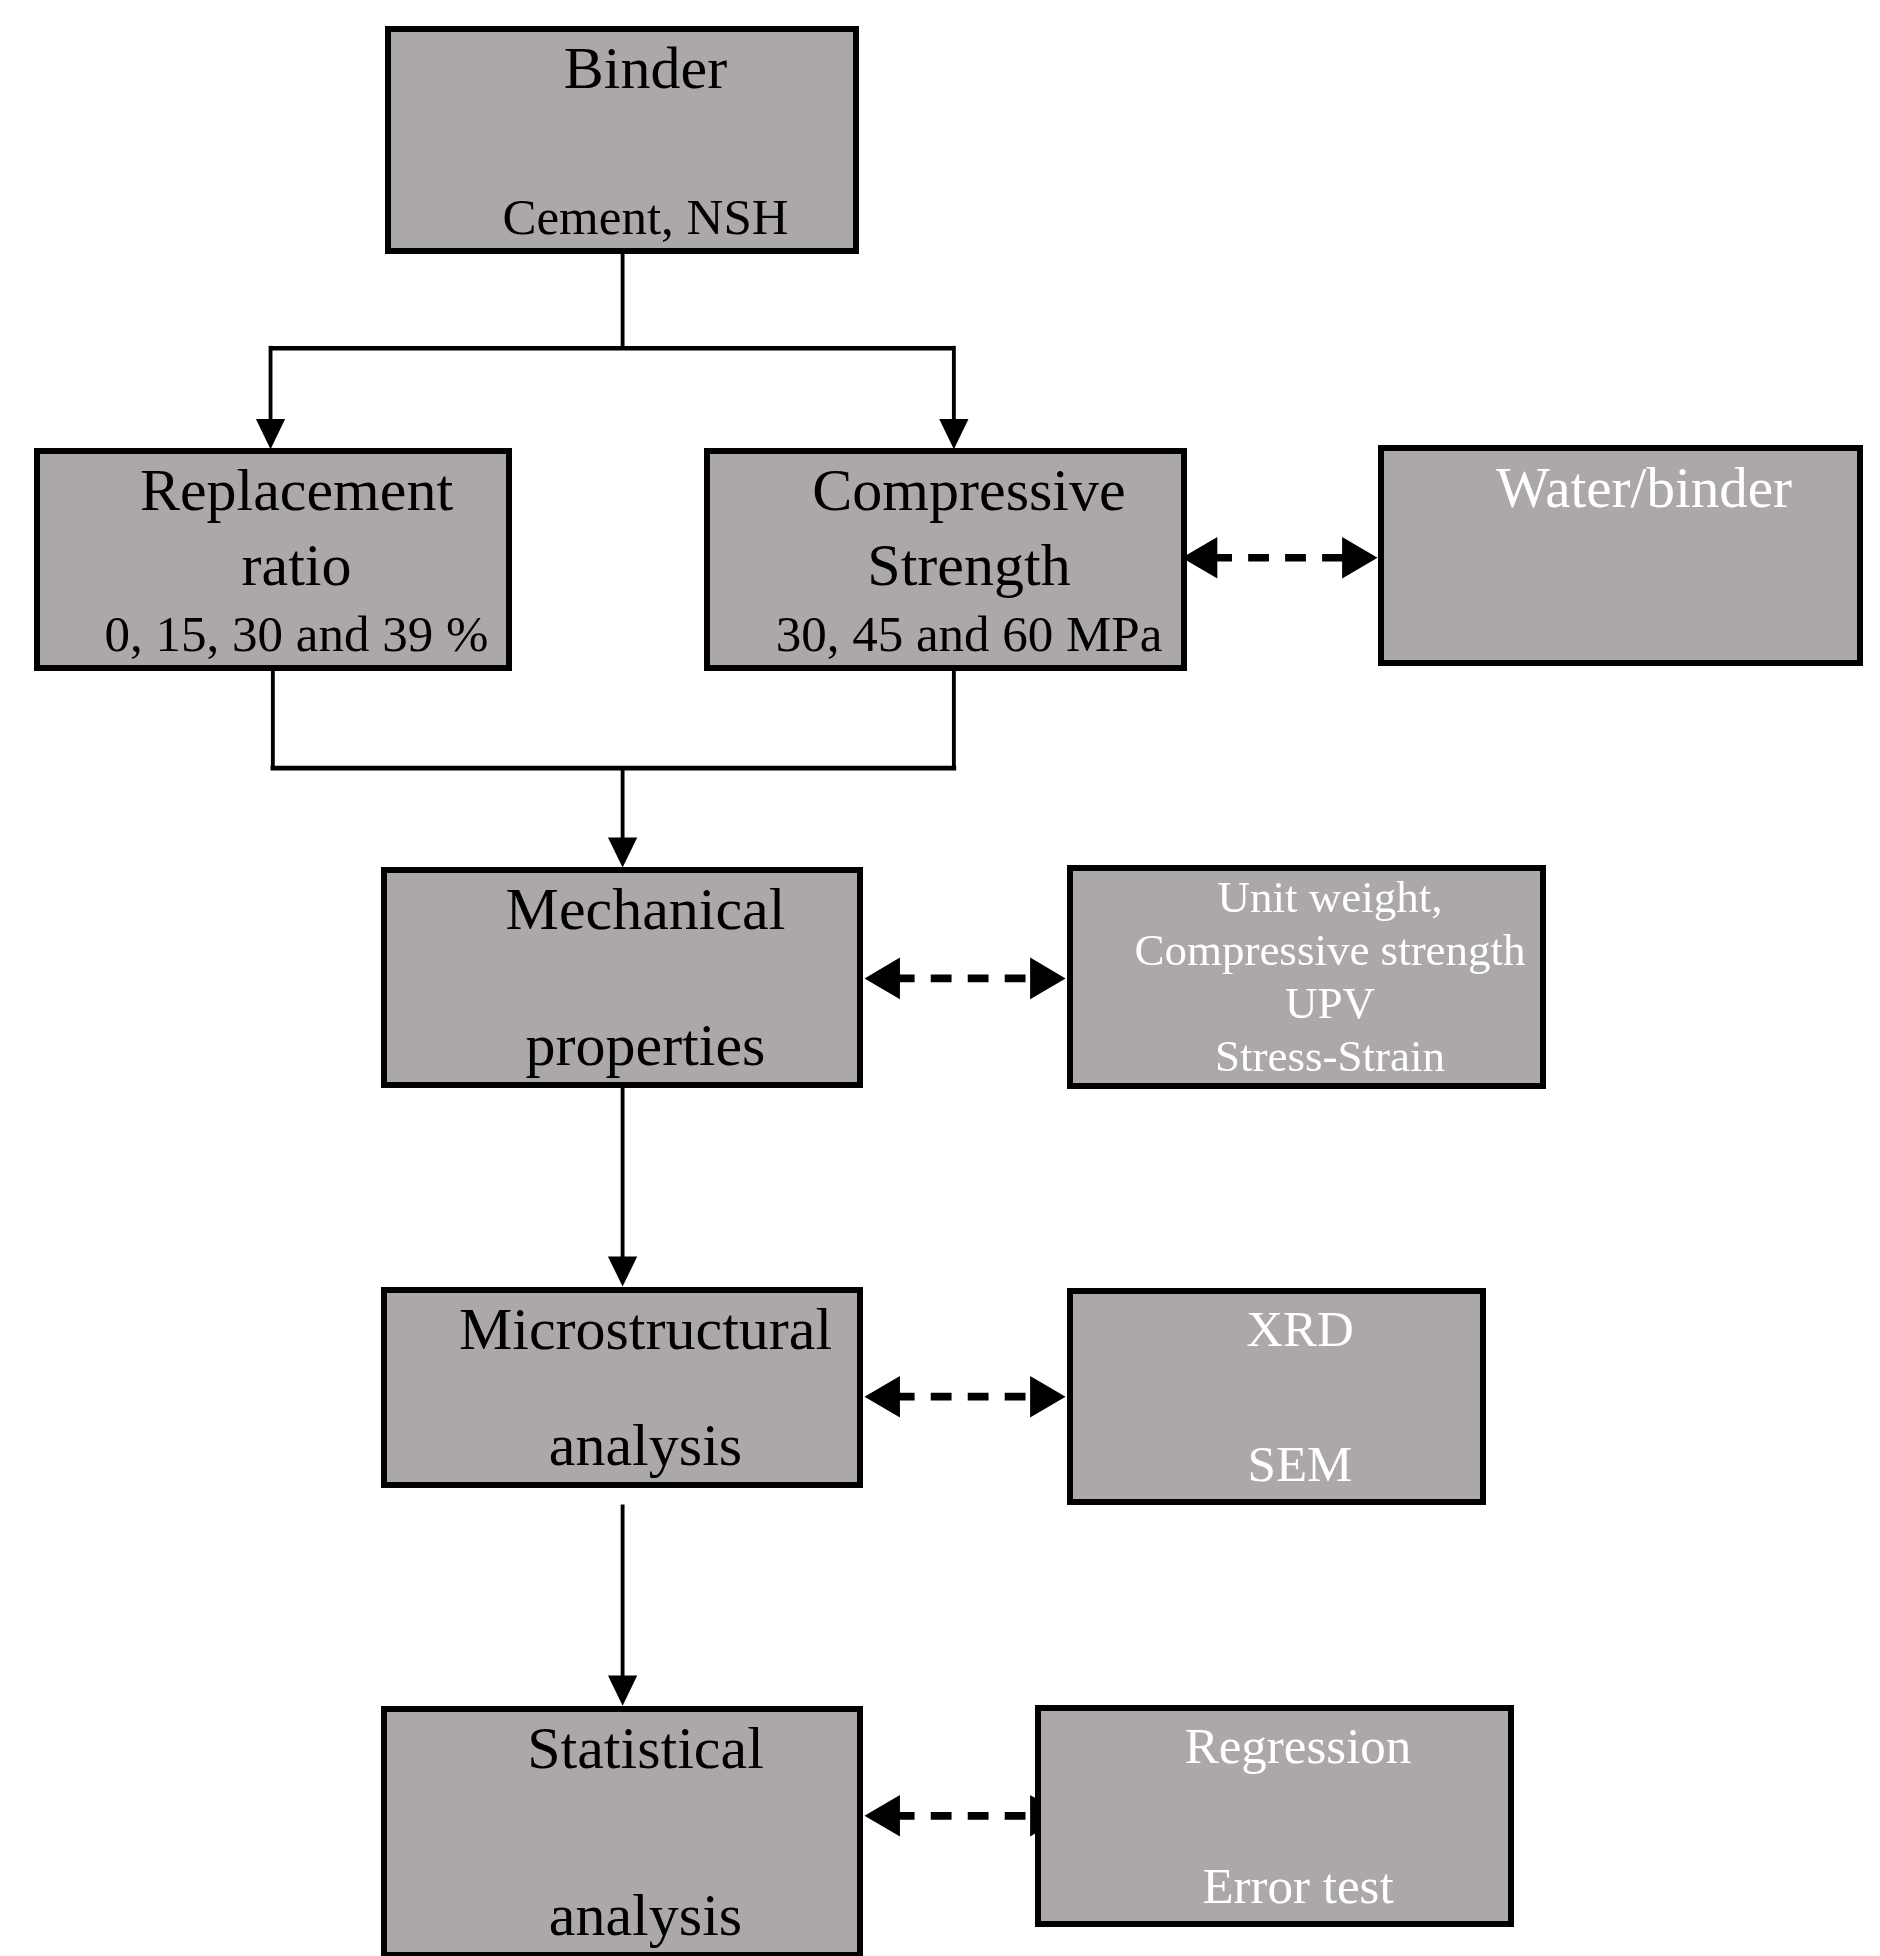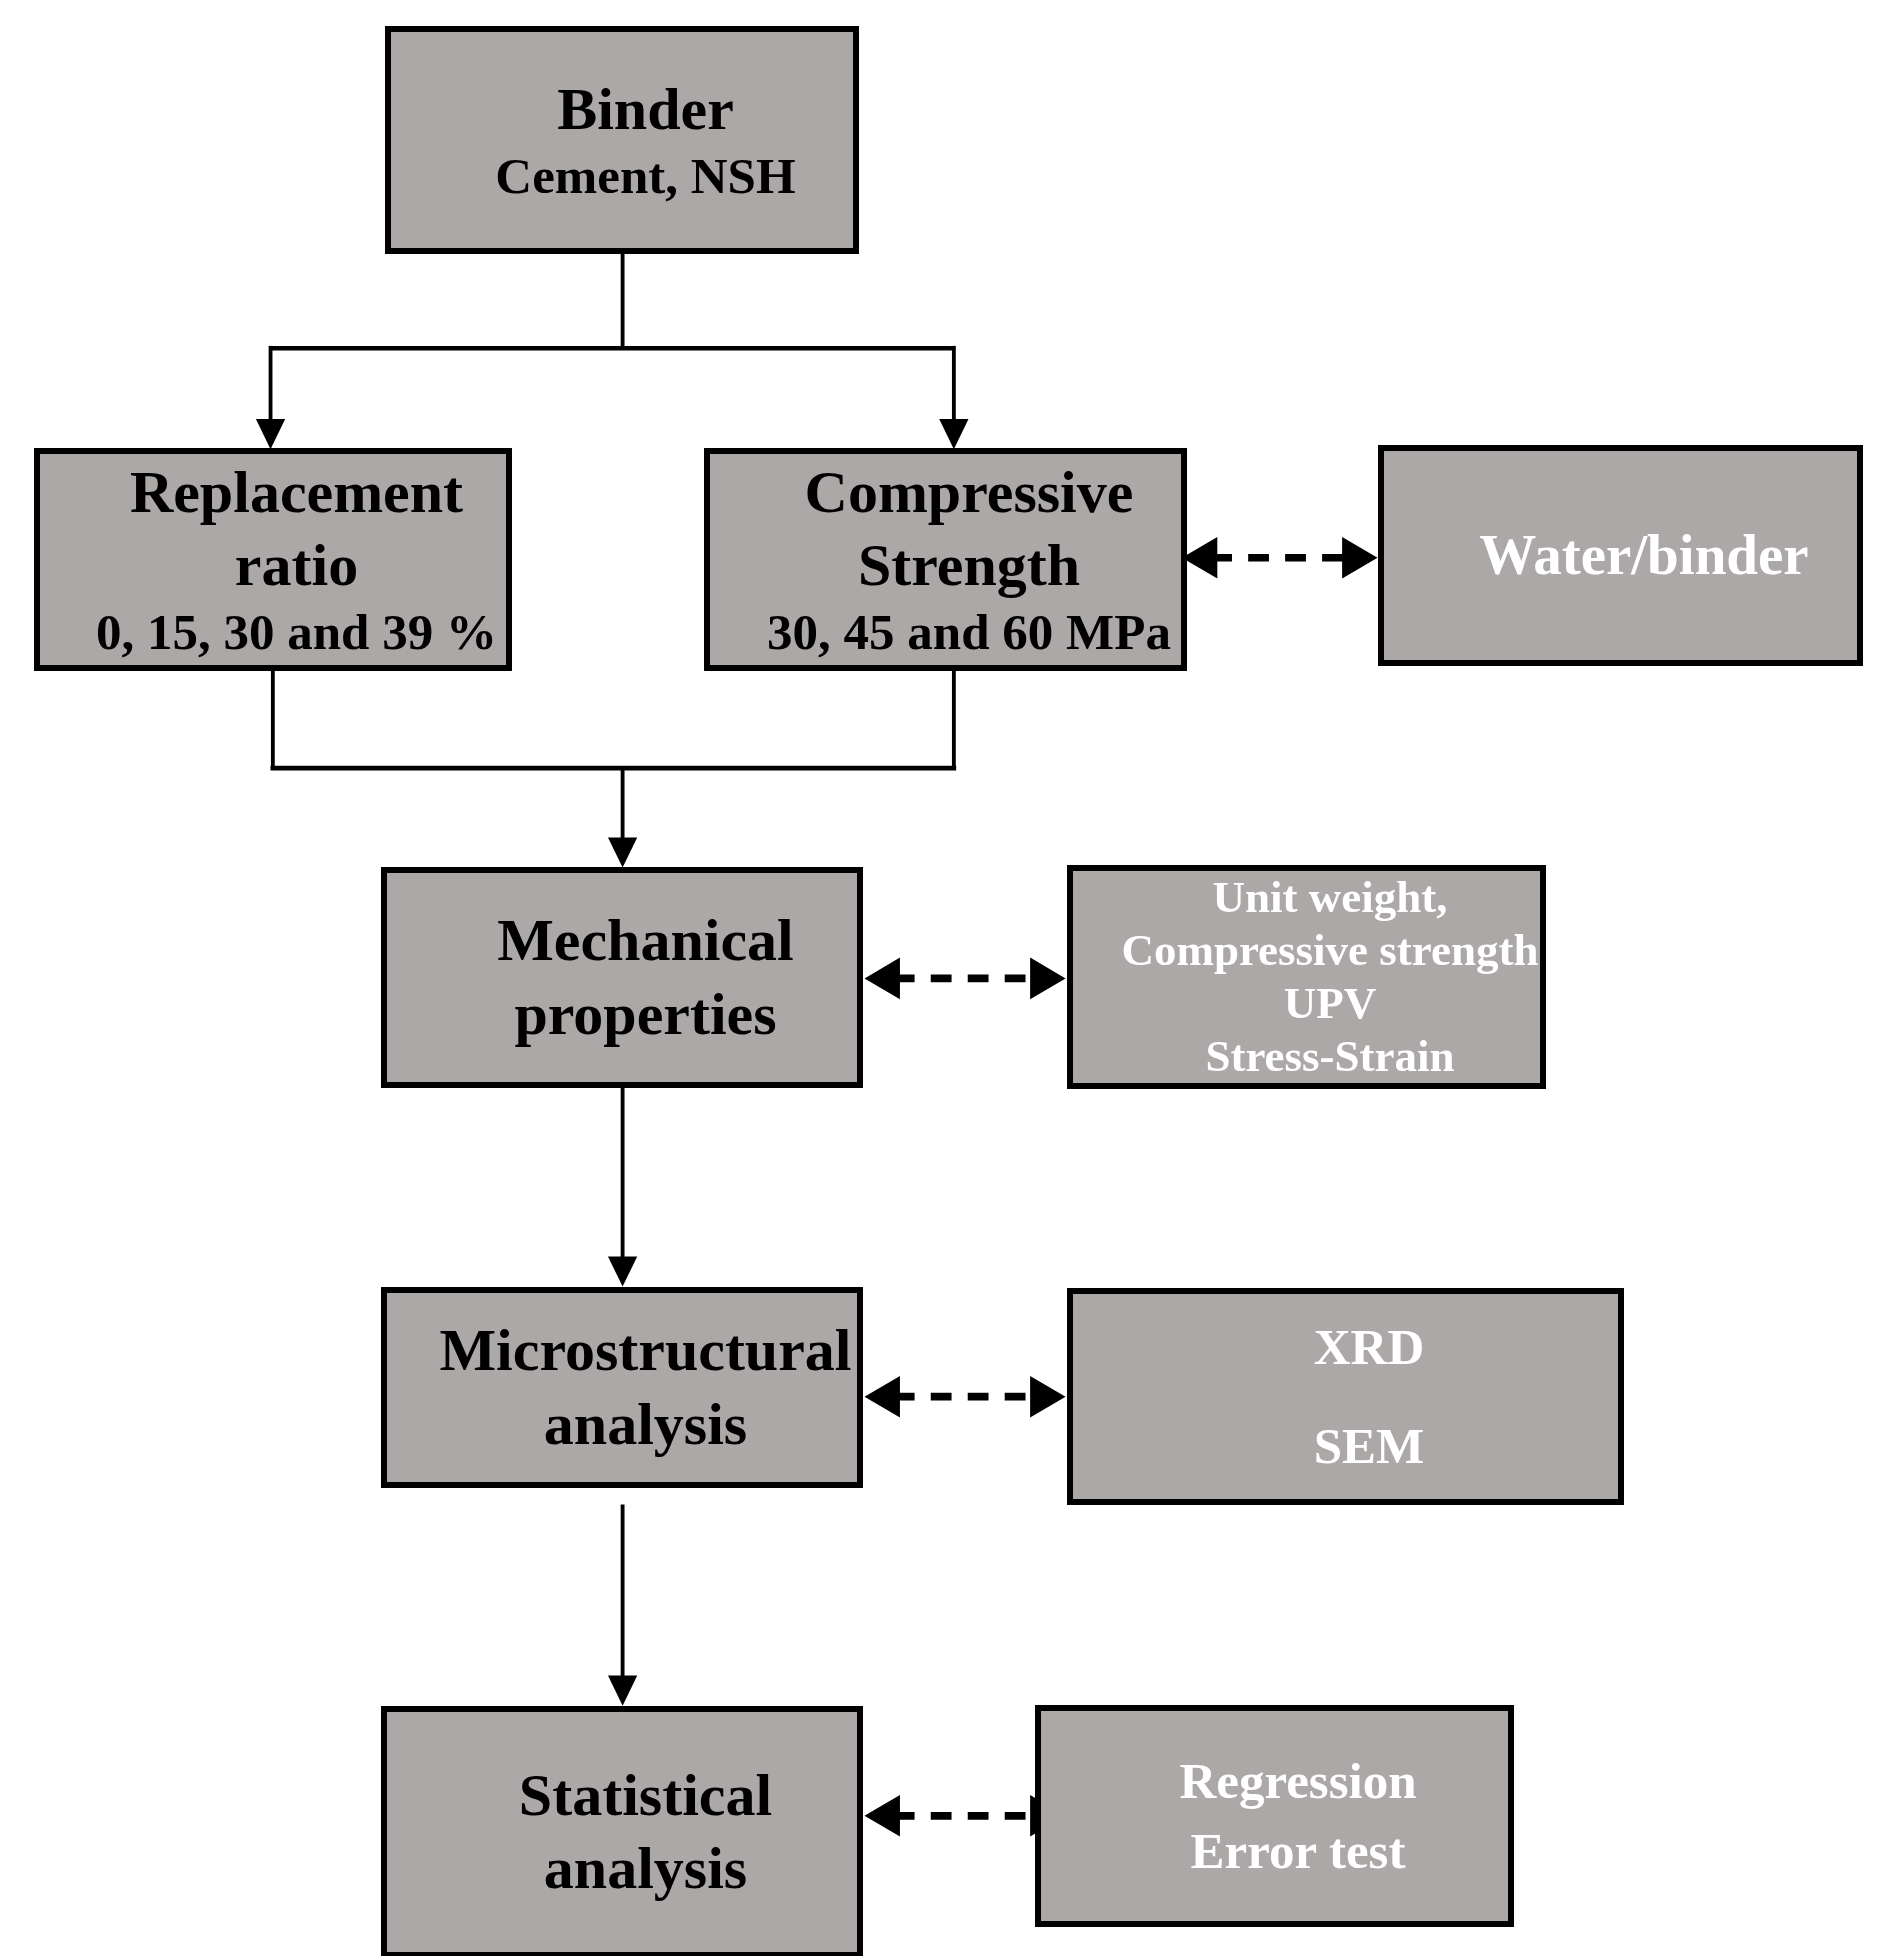--- a/index.html
+++ b/index.html
@@ -21,26 +21,26 @@
     top: 0;
     z-index: 1;
   }
   .box {
     position: absolute;
     box-sizing: border-box;
     border: 6.2px solid #000000;
     background: #ada8a8;
     display: flex;
     flex-direction: column;
-    justify-content: center;
+    justify-content: space-between;
     align-items: center;
     text-align: center;
     z-index: 2;
     color: #000000;
-    font-weight: bold;
+    font-weight: normal;
     padding-left: 47px;
   }
   .box.light { color: #ffffff; }
   .bl { white-space: nowrap; }
   .fs-t  { font-size: 60px; line-height: 1.22; }  
   .fs-v  { font-size: 51px; line-height: 1.20; }  
   .fs-wt { font-size: 57px; line-height: 1.30; }  
   .fs-wv { font-size: 49px; line-height: 1.30; }  
   .fs-s  { font-size: 45px; line-height: 1.18; }  
   .fs-l  { font-size: 51px; line-height: 1.38; }  
@@ -135,21 +135,21 @@
     <div class="bl fs-s">Compressive strength</div>
     <div class="bl fs-s">UPV</div>
     <div class="bl fs-s">Stress-Strain</div>
   </div>
 
   <div class="box" style="left:381px; top:1287px; width:482px; height:201px;">
     <div class="bl fs-t">Microstructural</div>
     <div class="bl fs-t">analysis</div>
   </div>
 
-  <div class="box light" style="left:1067px; top:1288px; width:557px; height:217px;gap:28px;">
+  <div class="box light" style="left:1067px; top:1288px; width:419px; height:217px;gap:28px;">
     <div class="bl fs-l">XRD</div>
     <div class="bl fs-l">SEM</div>
   </div>
 
   <div class="box" style="left:381px; top:1706px; width:482px; height:252px;">
     <div class="bl fs-t">Statistical</div>
     <div class="bl fs-t">analysis</div>
   </div>
 
   <div class="box light" style="left:1035px; top:1705px; width:479px; height:222px;">

